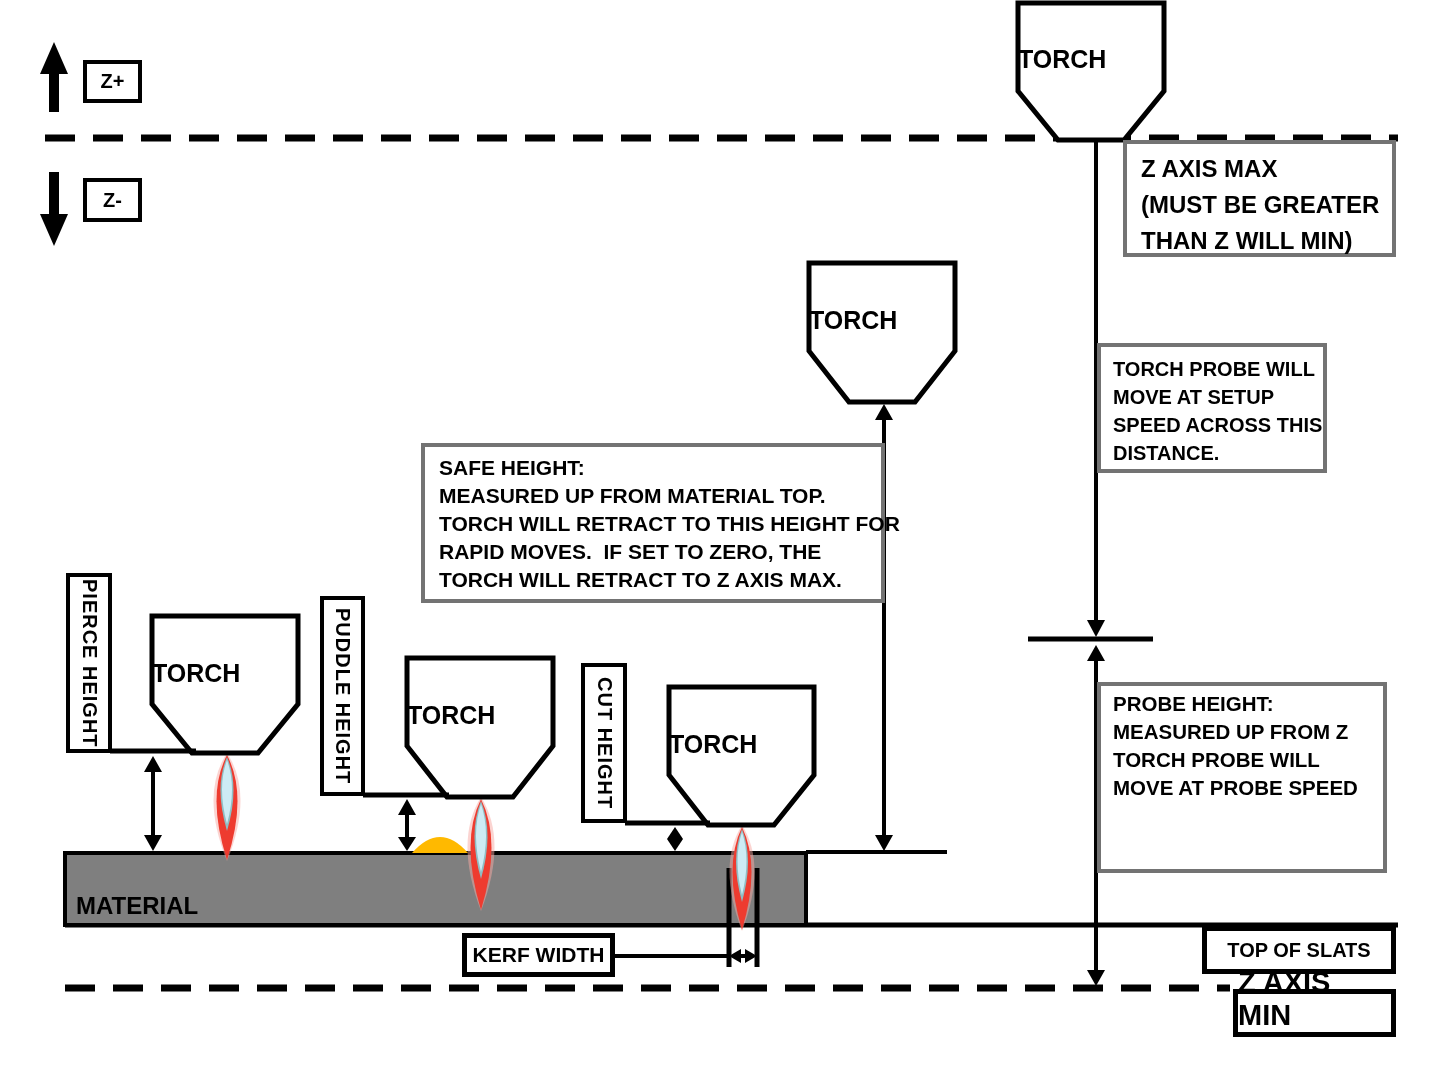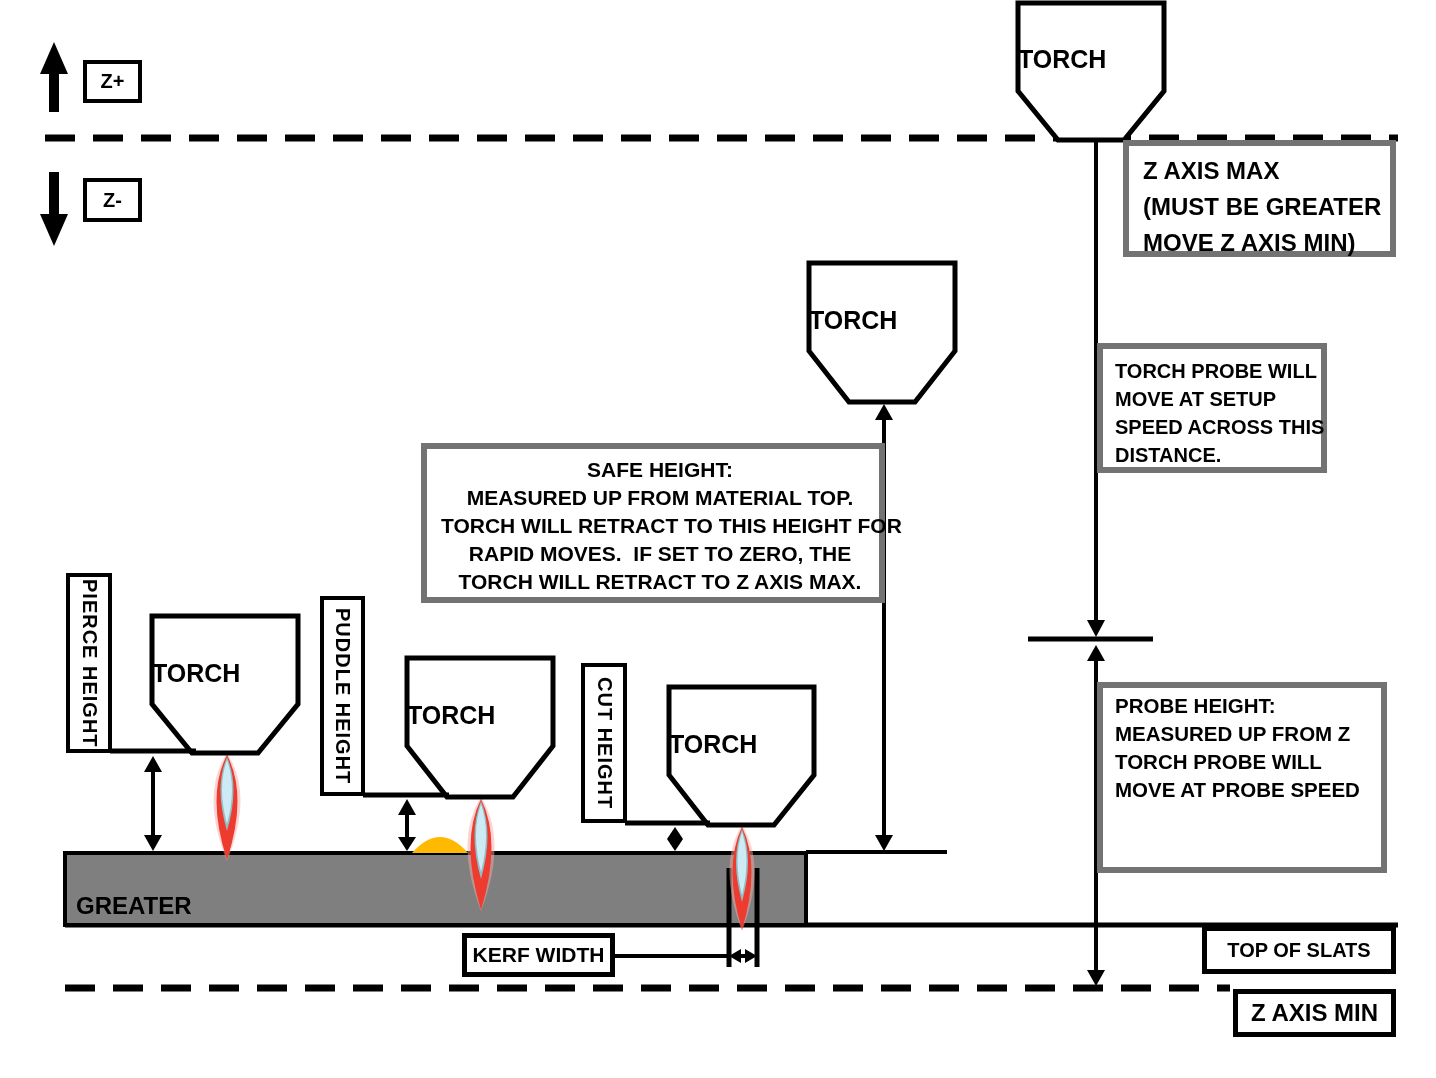--- a/index.html
+++ b/index.html
@@ -1,21 +1,21 @@
 <!DOCTYPE html>
 <html><head>
 <meta charset="utf-8">
 <style>
   html,body{margin:0;padding:0;background:#fff;}
   #stage{position:relative;width:1436px;height:1078px;background:#fff;overflow:hidden;
          font-family:"Liberation Sans",sans-serif;font-weight:bold;color:#000;}
   #gfx{position:absolute;left:0;top:0;width:1436px;height:1078px;z-index:1;}
   .abs{position:absolute;box-sizing:border-box;z-index:2;}
   .box{border:4px solid #000;background:#fff;display:flex;align-items:center;justify-content:center;}
-  .bigbox{border:6px solid #737373;background:#fff;}
+  .bigbox{border:4px solid #737373;background:#fff;}
   .cn{white-space:pre;}
   .vbox{border:4px solid #000;background:#fff;display:flex;align-items:center;justify-content:center;}
   .vtext{writing-mode:vertical-rl;font-size:20px;letter-spacing:1px;}
   .torchlbl{position:absolute;z-index:2;text-align:left;font-size:25px;}
 </style>
 </head>
 <body>
 
 <div id="stage">
 
@@ -131,55 +131,55 @@
   <div class="abs vbox" style="left:66px;top:573px;width:46px;height:180px;">
     <span class="vtext">PIERCE HEIGHT</span>
   </div>
   <div class="abs vbox" style="left:320px;top:596px;width:45px;height:200px;">
     <span class="vtext">PUDDLE HEIGHT</span>
   </div>
   <div class="abs vbox" style="left:581px;top:663px;width:46px;height:160px;">
     <span class="vtext">CUT HEIGHT</span>
   </div>
 
-  <div class="abs bigbox" style="left:421px;top:443px;width:464px;height:160px;padding:7px 0 0 14px;font-size:21px;line-height:28px;text-align:center;">
+  <div class="abs bigbox" style="left:421px;top:443px;width:464px;height:160px;padding:7px 0 0 14px;font-size:21px;line-height:28px;">
     <div class="cn">SAFE HEIGHT:</div>
     <div class="cn">MEASURED UP FROM MATERIAL TOP.</div>
     <div class="cn">TORCH WILL RETRACT TO THIS HEIGHT FOR</div>
     <div class="cn">RAPID MOVES.  IF SET TO ZERO, THE</div>
     <div class="cn">TORCH WILL RETRACT TO Z AXIS MAX.</div>
   </div>
 
   <div class="abs bigbox" style="left:1123px;top:140px;width:273px;height:117px;padding:7px 0 0 14px;font-size:24px;line-height:36px;">
     <div class="cn">Z AXIS MAX</div>
     <div class="cn">(MUST BE GREATER</div>
-    <div class="cn">MOVE Z AXIS MIN)</div>
+    <div class="cn">THAN Z WILL MIN)</div>
   </div>
 
   <div class="abs bigbox" style="left:1097px;top:343px;width:230px;height:130px;padding:8px 0 0 12px;font-size:20px;line-height:28px;">
     <div class="cn">TORCH PROBE WILL</div>
     <div class="cn">MOVE AT SETUP</div>
     <div class="cn">SPEED ACROSS THIS</div>
     <div class="cn">DISTANCE.</div>
   </div>
 
   <div class="abs bigbox" style="left:1097px;top:682px;width:290px;height:191px;padding:4px 0 0 12px;font-size:20.5px;line-height:28px;">
     <div class="cn">PROBE HEIGHT:</div>
     <div class="cn">MEASURED UP FROM Z</div>
     <div class="cn">TORCH PROBE WILL</div>
     <div class="cn">MOVE AT PROBE SPEED</div>
   </div>
 
   <div class="abs box" style="left:462px;top:933px;width:153px;height:44px;border-width:5px;font-size:21px;">
     <span>KERF WIDTH</span>
   </div>
 
-  <div class="abs" style="left:76px;top:892px;font-size:24px;">GREATER</div>
+  <div class="abs" style="left:76px;top:892px;font-size:24px;">MATERIAL</div>
 
   <div class="abs box" style="left:1202px;top:926px;width:194px;height:48px;border-width:5px;font-size:20px;">
     <span>TOP OF SLATS</span>
   </div>
 
-  <div class="abs box" style="left:1233px;top:989px;width:163px;height:48px;border-width:5px;font-size:24px;">
+  <div class="abs box" style="left:1233px;top:989px;width:163px;height:48px;border-width:5px;font-size:29px;align-items:flex-end;">
     <span>Z AXIS MIN</span>
   </div>
 
 </div>
 
 </body></html>

